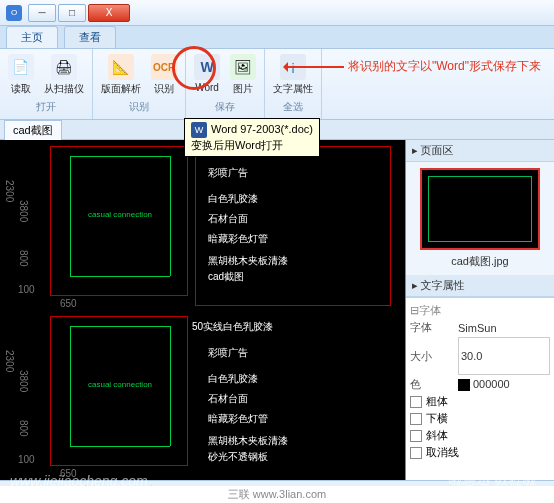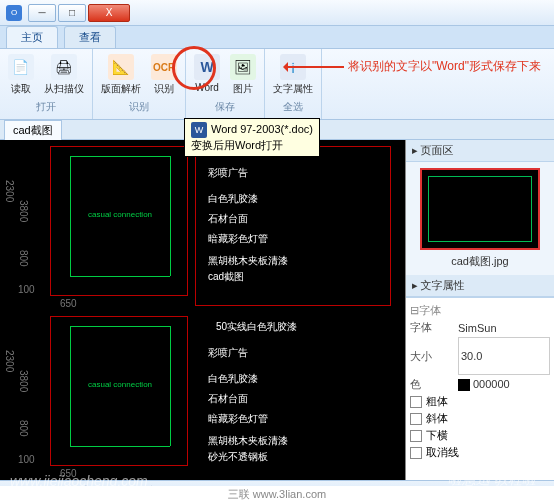--- a/index.html
+++ b/index.html
@@ -157,21 +157,21 @@
       <div class="dim" style="left:60px;top:158px">650</div>
     </div>
 
     <div class="cad-view v2">
       <div class="red-border" style="left:50px;top:6px;width:138px;height:150px"></div>
       <div class="green-line" style="left:70px;top:16px;width:100px;height:1px"></div>
       <div class="green-line" style="left:70px;top:16px;width:1px;height:120px"></div>
       <div class="green-line" style="left:170px;top:16px;width:1px;height:120px"></div>
       <div class="green-line" style="left:70px;top:136px;width:100px;height:1px"></div>
       <div class="cad-txt" style="left:88px;top:70px;color:#0c4;font-size:8px">casual connection</div>
-      <div class="cad-txt" style="left:216px;top:10px">50实线白色乳胶漆</div>
+      <div class="cad-txt" style="left:192px;top:10px">50实线白色乳胶漆</div>
       <div class="cad-txt" style="left:208px;top:36px">彩喷广告</div>
       <div class="cad-txt" style="left:208px;top:62px">白色乳胶漆</div>
       <div class="cad-txt" style="left:208px;top:82px">石材台面</div>
       <div class="cad-txt" style="left:208px;top:102px">暗藏彩色灯管</div>
       <div class="cad-txt" style="left:208px;top:124px">黑胡桃木夹板清漆</div>
       <div class="cad-txt" style="left:208px;top:140px">砂光不透钢板</div>
       <div class="dim" style="left:4px;top:40px;writing-mode:vertical-rl">2300</div>
       <div class="dim" style="left:18px;top:60px;writing-mode:vertical-rl">3800</div>
       <div class="dim" style="left:18px;top:110px;writing-mode:vertical-rl">800</div>
       <div class="dim" style="left:18px;top:144px">100</div>
@@ -199,25 +199,25 @@
       <div class="prop-row">
           <span class="prop-k">色</span>
           <span class="prop-v"><span class="swatch"></span><span>000000</span></span>
         </div>
       <div class="prop-row">
           <span class="chk"></span>
           <span>粗体</span>
         </div>
       <div class="prop-row">
           <span class="chk"></span>
+          <span>下横</span>
+        </div>
+      <div class="prop-row">
+          <span class="chk"></span>
           <span>斜体</span>
-        </div>
-      <div class="prop-row">
-          <span class="chk"></span>
-          <span>下横</span>
         </div>
       <div class="prop-row">
           <span class="chk"></span>
           <span>取消线</span>
         </div>
     </div>
   </div>
 </div>
 
 <div class="statusbar">

